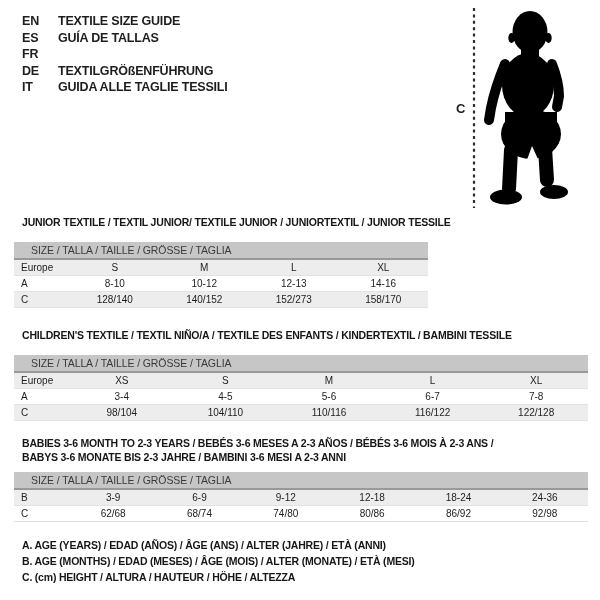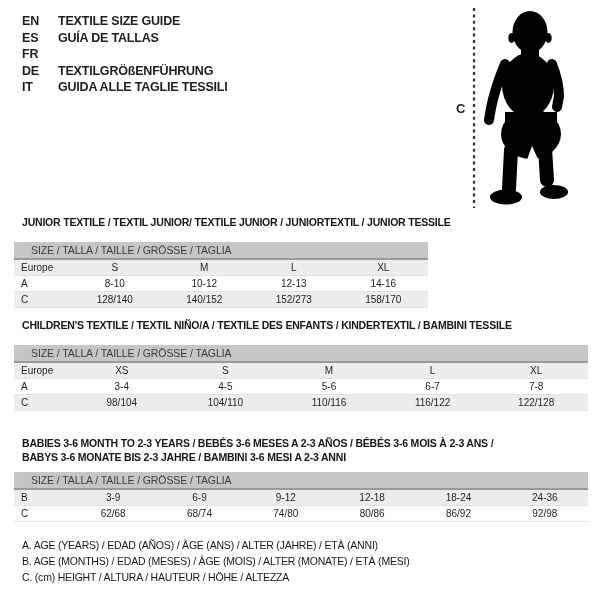--- a/index.html
+++ b/index.html
@@ -12,40 +12,40 @@
   .lang-row{display:flex;line-height:16.6px;font-size:12.5px;font-weight:bold;letter-spacing:-0.2px;}
   .lang-code{width:36px;flex:0 0 36px;}
   
   .figure{position:absolute;left:450px;top:5px;width:145px;height:210px;}
   .figure-c{position:absolute;left:6px;top:96px;font-size:13px;font-weight:bold;}
   .dash-line{position:absolute;left:22px;top:3px;}
   .baby{position:absolute;left:33px;top:3px;}
   
   .section{position:absolute;left:14px;width:578px;}
   .s1{top:215px;}
-  .s2{top:318px;}
+  .s2{top:328px;}
   .s3{top:436px;}
   .sec-title{margin-left:8px;font-size:10.5px;font-weight:bold;letter-spacing:-0.2px;line-height:14px;margin-bottom:13px;color:#161616;}
   .s3 .sec-title{margin-bottom:8px;}
   
   .tbl{background:#fff;}
   .t-narrow{width:414px;}
   .t-wide{width:574px;}
   .bar{
     height:16px;line-height:16px;background:var(--header-bar-bg,#c6c6c6);
     border-bottom:2px solid var(--header-bar-border,#999999);
     padding-left:17px;font-size:10.5px;color:var(--bar-text,#3a3a3a);letter-spacing:-0.1px;
   }
   .trow{display:flex;height:15px;line-height:15px;font-size:10px;border-bottom:1px solid #e2e2e2;}
   .trow:nth-child(even){background:var(--row-alt-bg,#ededed);}
   .lbl{flex:0 0 49px;padding-left:7px;text-align:left;}
   .cell{flex:1;text-align:center;}
   
   .legend{position:absolute;left:22px;top:537px;}
-  .legend-line{font-size:10.5px;font-weight:normal;letter-spacing:-0.2px;line-height:16px;color:#161616;}
+  .legend-line{font-size:10.5px;font-weight:bold;letter-spacing:-0.2px;line-height:16px;color:#161616;}
 </style>
 </head>
 <body>
 
 <div class="page">
 
   <div class="lang-block">
     <div class="lang-row">
       <span class="lang-code">EN</span>
       <span class="lang-label">TEXTILE SIZE GUIDE</span>

